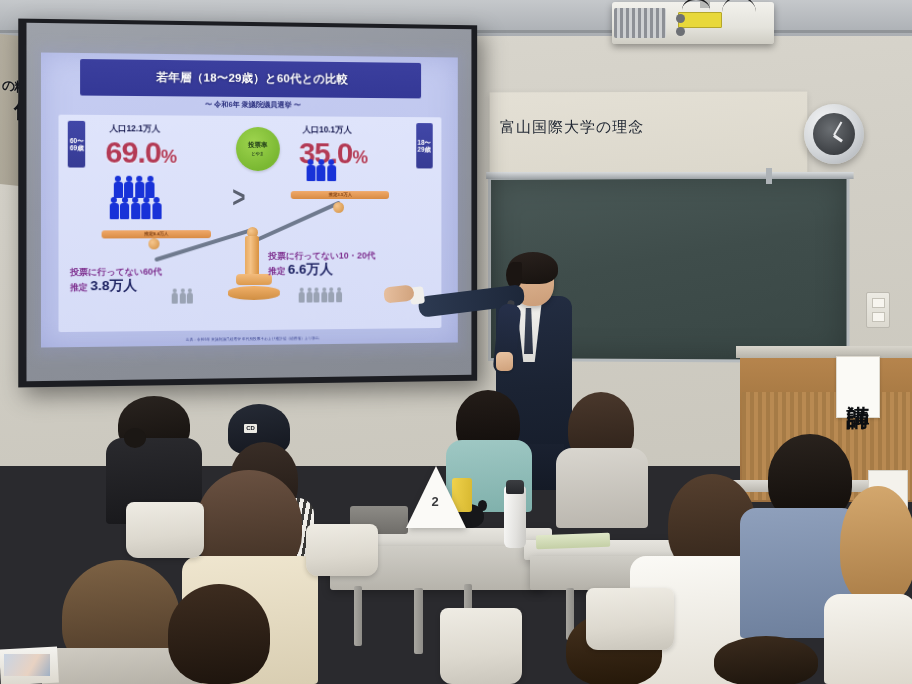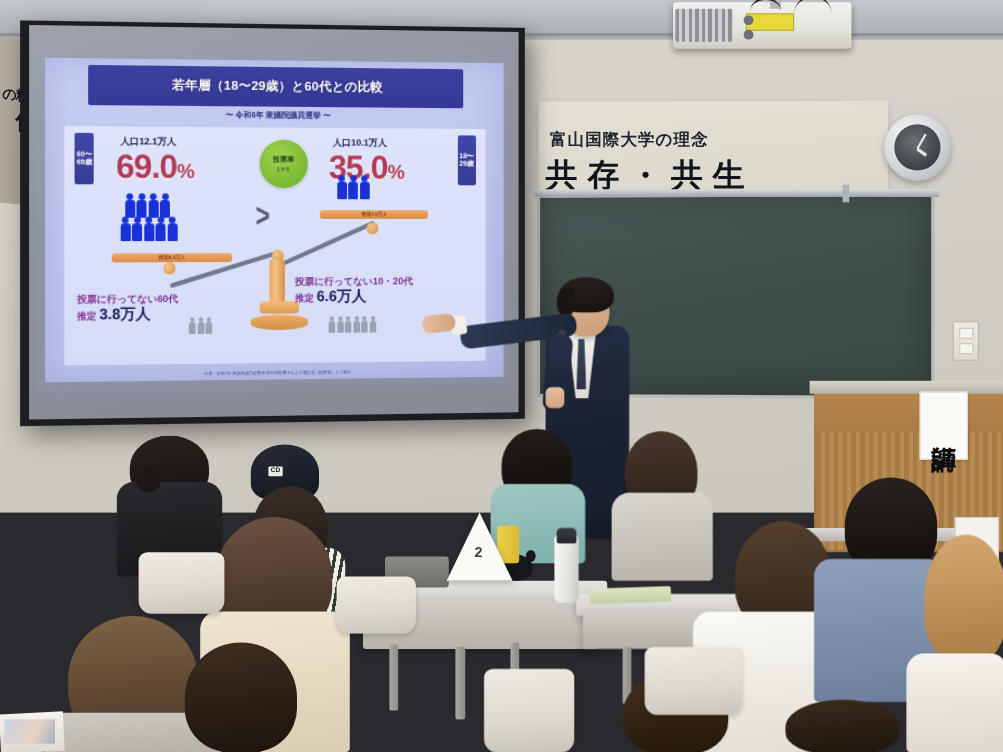--- a/index.html
+++ b/index.html
@@ -201,21 +201,21 @@
 
   
   .banner {
     position:absolute; left:488px; top:92px; width:318px; height:86px;
     background: linear-gradient(175deg,#e4e0d5 0%, #dbd7cb 100%);
     transform: perspective(900px) rotateY(-3deg);
     box-shadow:0 2px 6px rgba(0,0,0,.12);
   }
   .banner-sub {
     position:absolute; left:500px; top:118px; width:300px;
-    font-size:15px; font-weight:700; color:#1d2430; letter-spacing:1px;
+    font-size:15px; font-weight:400; color:#1d2430; letter-spacing:1px;
   }
   .banner-main {
     position:absolute; left:496px; top:140px; width:310px;
     font-size:29px; font-weight:700; color:#10151c; letter-spacing:9px;
   }
 
   
   .clock {
     position:absolute; left:804px; top:104px; width:60px; height:60px;
     border-radius:50%;
@@ -464,21 +464,20 @@
   <div class="proj-mount"></div>
   <div class="proj-vent"></div>
   <div class="proj-label"></div>
   <div class="proj-knob" style="left:676px;top:14px;"></div>
   <div class="proj-knob" style="left:676px;top:27px;"></div>
   <div class="proj-cable" style="left:682px;top:-2px;width:28px;height:12px;"></div>
   <div class="proj-cable" style="left:722px;top:-4px;width:34px;height:16px;"></div>
 
   <div class="banner"></div>
   <div class="banner-sub">富山国際大学の理念</div>
-  <div class="banner-main">共存・共生</div>
 
   <div class="clock">
     <div class="clock-face"></div>
     <div class="clock-hand" style="width:15px;height:2px;transform:rotate(-60deg);"></div>
     <div class="clock-hand" style="width:10px;height:2.5px;transform:rotate(35deg);"></div>
   </div>
 
   <div class="board"></div>
   <div class="board-rail"></div>
   <div class="board-clip"></div>

